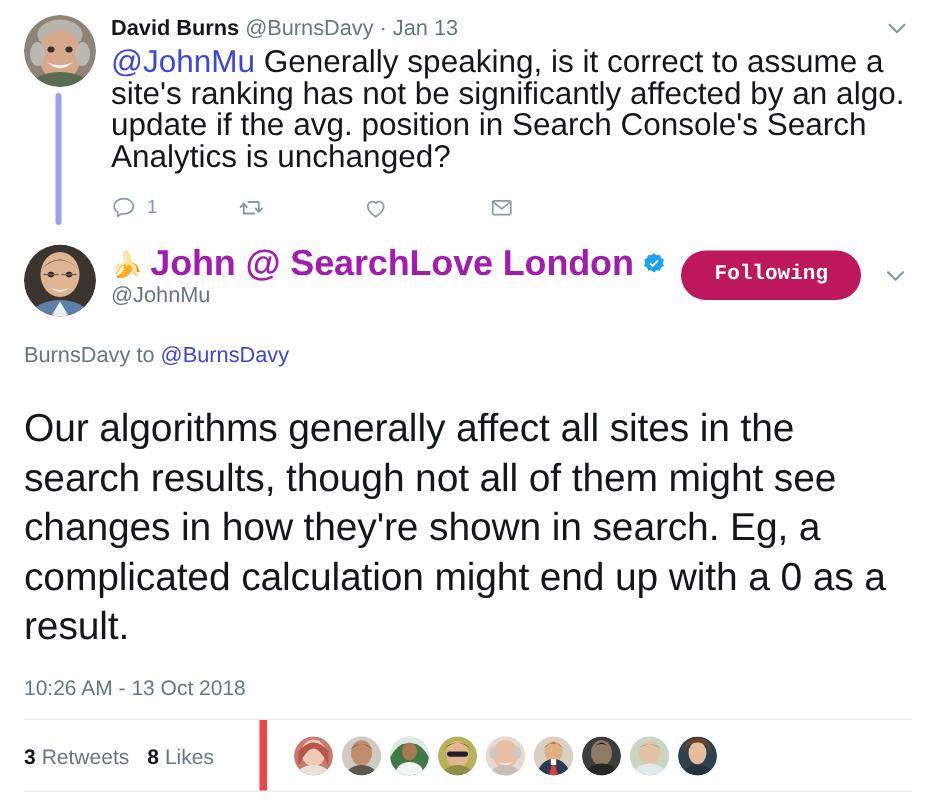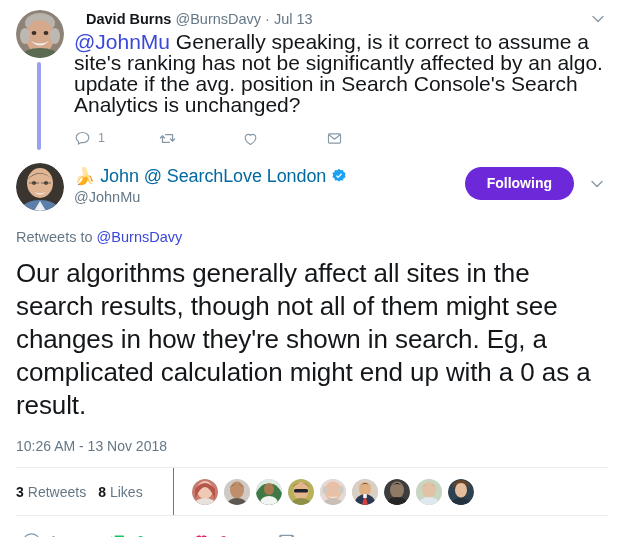--- a/index.html
+++ b/index.html
@@ -61,21 +61,20 @@
     padding-left: 10px;
     min-width: 0;
   }
 
   .p-header {
     display: flex;
     align-items: baseline;
     font-size: 14.5px;
     line-height: 19px;
     position: relative;
-    margin-left: 12px;
   }
   .p-name {
     font-weight: bold;
     color: #14171a;
     font-size: 14.5px;
   }
   .p-handle, .p-dot, .p-time {
     color: #657786;
     font-weight: normal;
     font-size: 14.5px;
@@ -147,23 +146,23 @@
     display: flex;
     align-items: center;
     line-height: 22px;
   }
   .m-emoji {
     font-size: 17px;
     margin-right: 5px;
     line-height: 1;
   }
   .m-name {
-    font-weight: normal;
-    font-size: 18px;
-    color: #0369a1;
+    font-weight: bold;
+    font-size: 24px;
+    color: #a21caf;
     letter-spacing: -0.1px;
   }
   .verified {
     margin-left: 5px;
     display: inline-flex;
     align-items: center;
   }
   .verified svg { width: 16px; height: 16px; display: block; }
   .m-handle {
     color: #657786;
@@ -171,29 +170,29 @@
     line-height: 19px;
     margin-top: 1px;
   }
 
   .follow-wrap {
     display: flex;
     align-items: center;
     padding-top: 4px;
   }
   .following-btn {
-    background: #6d28d9;
+    background: #be185d;
     color: #fff;
     border: none;
     border-radius: 100px;
     font-size: 14px;
     font-weight: bold;
     padding: 9px 22px;
     cursor: pointer;
-    font-family: Liberation Sans, sans-serif;
+    font-family: Liberation Mono, monospace;
     line-height: 15px;
   }
   .m-caret {
     width: 22px;
     height: 22px;
     margin-left: 12px;
     display: flex;
     align-items: center;
     justify-content: center;
     cursor: pointer;
@@ -203,21 +202,21 @@
   .replying-to {
     font-size: 14.5px;
     color: #657786;
     margin-top: 18px;
   }
 
   .m-text {
     font-size: 26px;
     line-height: 33px;
     color: #14171a;
-    margin-top: 12px;
+    margin-top: 24px;
     letter-spacing: -0.1px;
     font-weight: normal;
   }
 
   .m-time {
     font-size: 14px;
     color: #657786;
     margin-top: 16px;
     padding-bottom: 13px;
   }
@@ -234,21 +233,21 @@
     align-items: center;
     height: 47px;
   }
   .stat-counts {
     display: flex;
     align-items: center;
     font-size: 14px;
     color: #657786;
     padding-right: 14px;
     height: 100%;
-    border-right: 1px solid #ef4444;
+    border-right: 5px solid #ef4444;
     box-sizing: border-box;
   }
   .stat-counts .num {
     color: #14171a;
     font-weight: bold;
     margin-right: 4px;
   }
   .stat-group { margin-right: 12px; white-space: nowrap; }
   .stat-group:last-child { margin-right: 16px; }
 
@@ -318,21 +317,21 @@
         </svg>
       </div>
       <div class="thread-line"></div>
     </div>
 
     <div class="parent-body">
       <div class="p-header">
         <span class="p-name">David Burns</span>
         <span class="p-handle">@BurnsDavy</span>
         <span class="p-dot">·</span>
-        <span class="p-time">Jul 13</span>
+        <span class="p-time">Jan 13</span>
         <span class="caret-btn">
           <svg viewBox="0 0 16 16" xmlns="http://www.w3.org/2000/svg">
             <path d="M3 5.5 L8 10.5 L13 5.5" fill="none" stroke="#8899a6" stroke-width="1.4" stroke-linecap="round" stroke-linejoin="round"></path>
           </svg>
         </span>
       </div>
 
       <div class="p-text"><a class="mention" href="#">@JohnMu</a><span> Generally speaking, is it correct to assume a site's ranking has not be significantly affected by an algo. update if the avg. position in Search Console's Search Analytics is unchanged?</span></div>
 
       <div class="p-actions">
@@ -408,25 +407,25 @@
       <div class="follow-wrap">
         <button class="following-btn">Following</button>
         <span class="m-caret">
           <svg viewBox="0 0 16 16" xmlns="http://www.w3.org/2000/svg">
             <path d="M3 5.5 L8 10.5 L13 5.5" fill="none" stroke="#8899a6" stroke-width="1.4" stroke-linecap="round" stroke-linejoin="round"></path>
           </svg>
         </span>
       </div>
     </div>
 
-    <div class="replying-to"><span>Retweets to </span><a class="mention" href="#">@BurnsDavy</a></div>
+    <div class="replying-to"><span>BurnsDavy to </span><a class="mention" href="#">@BurnsDavy</a></div>
 
     <div class="m-text">Our algorithms generally affect all sites in the search results, though not all of them might see changes in how they're shown in search. Eg, a complicated calculation might end up with a 0 as a result.</div>
 
-    <div class="m-time">10:26 AM - 13 Nov 2018</div>
+    <div class="m-time">10:26 AM - 13 Oct 2018</div>
 
     <div class="divider"></div>
 
     <div class="stats-row">
       <div class="stat-counts">
         <span class="stat-group"><span class="num">3</span><span>Retweets</span></span>
         <span class="stat-group"><span class="num">8</span><span>Likes</span></span>
       </div>
       <div class="facepile">
         <span class="fp">

